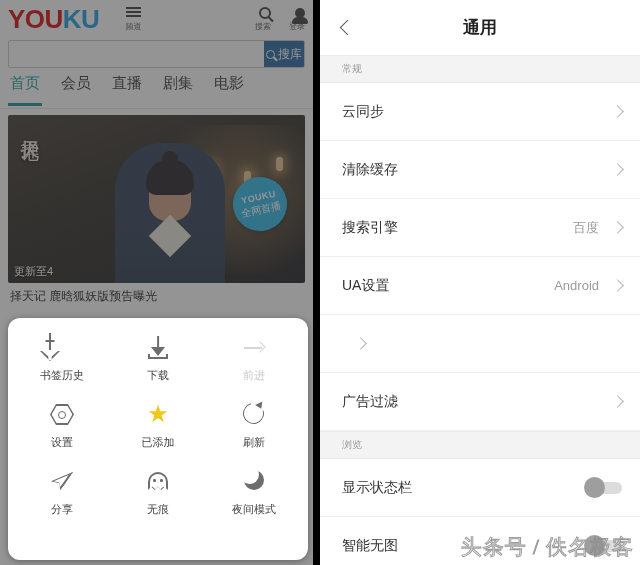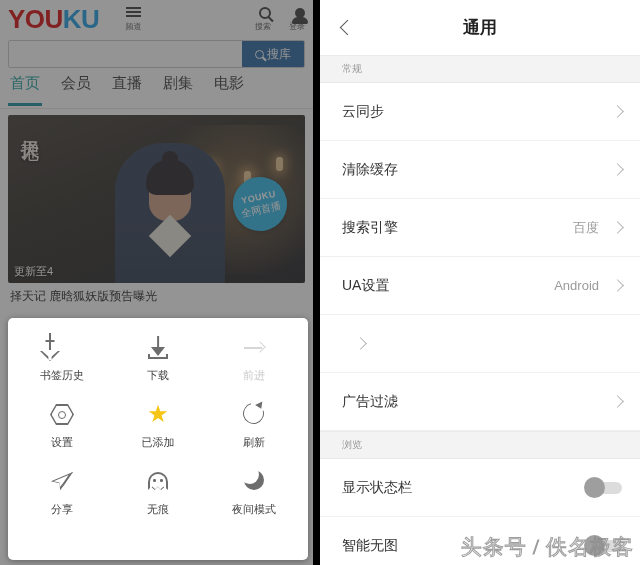--- a/index.html
+++ b/index.html
@@ -33,21 +33,21 @@
   .spacer { flex: 1; }
   .pin { width:10px; height:10px; border-radius:50%; background:#333; position:relative; }
   .pin::after { content:''; position:absolute; left:-3px; top:9px; width:16px; height:7px; border-radius: 8px 8px 2px 2px; background:#333; }
   .mag { width:12px; height:12px; border:2px solid #333; border-radius:50%; position:relative; }
   .mag::after { content:''; position:absolute; right:-5px; bottom:-3px; width:7px; height:2px; background:#333; transform: rotate(45deg); }
 
   
   .searchrow { padding: 2px 8px 6px; }
   .searchbox { display:flex; height:28px; border:1px solid #c8c8c8; border-radius:2px; overflow:hidden; background:#fff; }
   .searchinput { flex:1; border:0; outline:0; padding:0 6px; font-size:12px; background:#fff; font-family:inherit; }
-  .searchbtn { width:62px; background:#1f5fa0; color:#fff; display:flex; align-items:center; justify-content:center; gap:3px; font-size:12px; border:0; cursor:pointer; font-family:inherit;}
+  .searchbtn { width:40px; background:#1f5fa0; color:#fff; display:flex; align-items:center; justify-content:center; gap:3px; font-size:12px; border:0; cursor:pointer; font-family:inherit;}
   .searchbtn .mg { width:9px; height:9px; border:1.6px solid #fff; border-radius:50%; position:relative; }
   .searchbtn .mg::after { content:''; position:absolute; right:-4px; bottom:-2px; width:5px; height:1.6px; background:#fff; transform:rotate(45deg);}
 
   
   .tabbar { display:flex; padding: 0 10px; height: 34px; align-items:flex-start; }
   .tab { font-size: 15px; color:#333; margin-right: 21px; position:relative; padding-bottom: 13px; font-family: Liberation Mono, monospace; }
   .tab.active { color:#169b9b; }
   .tab.active::after { content:''; position:absolute; left:-2px; right:-2px; bottom:0; height:3px; background:#0f8a9b; }
   .tabline { height:1px; background:#e2e2e2; margin: 0 0 0 0; }
 
@@ -76,21 +76,21 @@
   .hero .badge .b1 { font-size:9px; font-weight:bold; letter-spacing:.5px; }
   .hero .badge .b2 { font-size:10px; margin-top:1px; }
   .hero-caption { margin: 5px 10px 0; font-size:12px; color:#222; }
 
   
   .dimmer { position:absolute; inset:0; background: rgba(60,60,60,0.55); }
 
   
   .sheet {
     position:absolute; left: 8px; right: 5px; top: 318px; bottom: 5px;
-    background:#fff; border-radius: 5px; box-shadow: 0 1px 6px rgba(0,0,0,.35);
+    background:#fff; border-radius: 12px; box-shadow: 0 1px 6px rgba(0,0,0,.35);
     padding: 16px 6px 0;
   }
   .sheet-grid { display:grid; grid-template-columns: repeat(3, 1fr); row-gap: 18px; }
   .sheet-item { display:flex; flex-direction:column; align-items:center; gap:8px; cursor:pointer; }
   .sheet-item .lbl { font-size:11px; color:#444; }
   .sheet-item.disabled .lbl { color:#c9c9c9; }
   .ic { width:26px; height:26px; position:relative; }
 
   
   .ic-bookmark { width:19px; height:24px; border:1.6px solid #6d6d6d; border-bottom:0; margin:1px auto 0; position:relative; }

